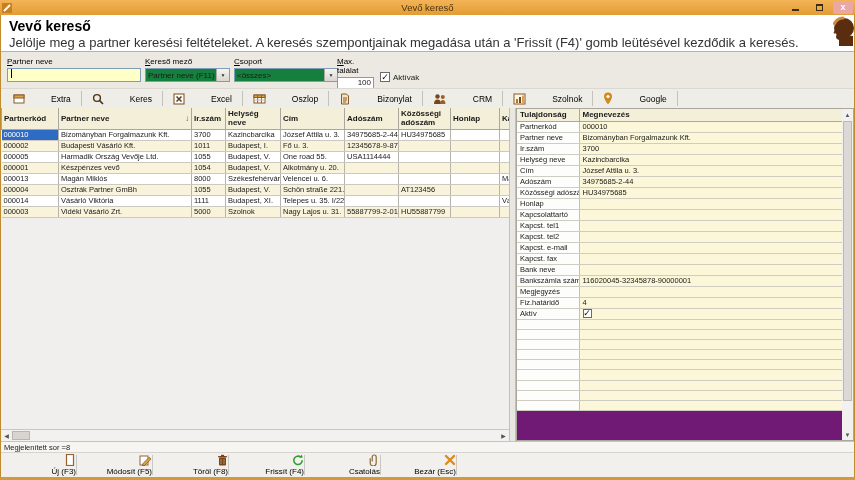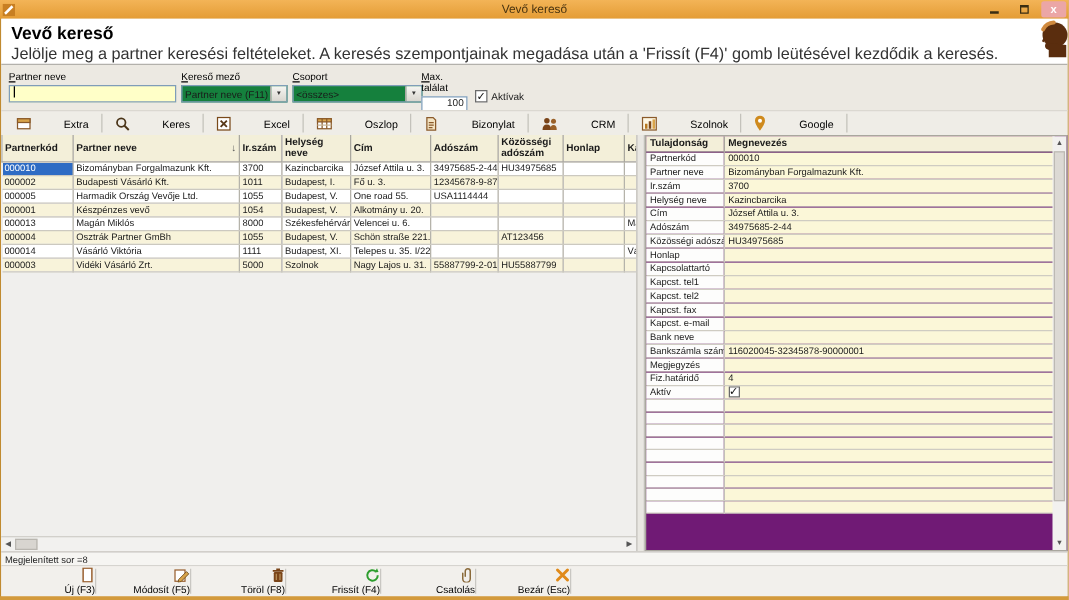--- a/index.html
+++ b/index.html
@@ -407,25 +407,25 @@
             </tr>
             <tr>
               <td class="prop-label">Kapcst. tel1</td>
               <td class="prop-value"></td>
             </tr>
             <tr>
               <td class="prop-label">Kapcst. tel2</td>
               <td class="prop-value"></td>
             </tr>
             <tr>
+              <td class="prop-label">Kapcst. e-mail</td>
+              <td class="prop-value"></td>
+            </tr>
+            <tr>
               <td class="prop-label">Kapcst. fax</td>
-              <td class="prop-value"></td>
-            </tr>
-            <tr>
-              <td class="prop-label">Kapcst. e-mail</td>
               <td class="prop-value"></td>
             </tr>
             <tr>
               <td class="prop-label">Bank neve</td>
               <td class="prop-value"></td>
             </tr>
             <tr>
               <td class="prop-label">Bankszámla száma</td>
               <td class="prop-value">116020045-32345878-90000001</td>
             </tr>

